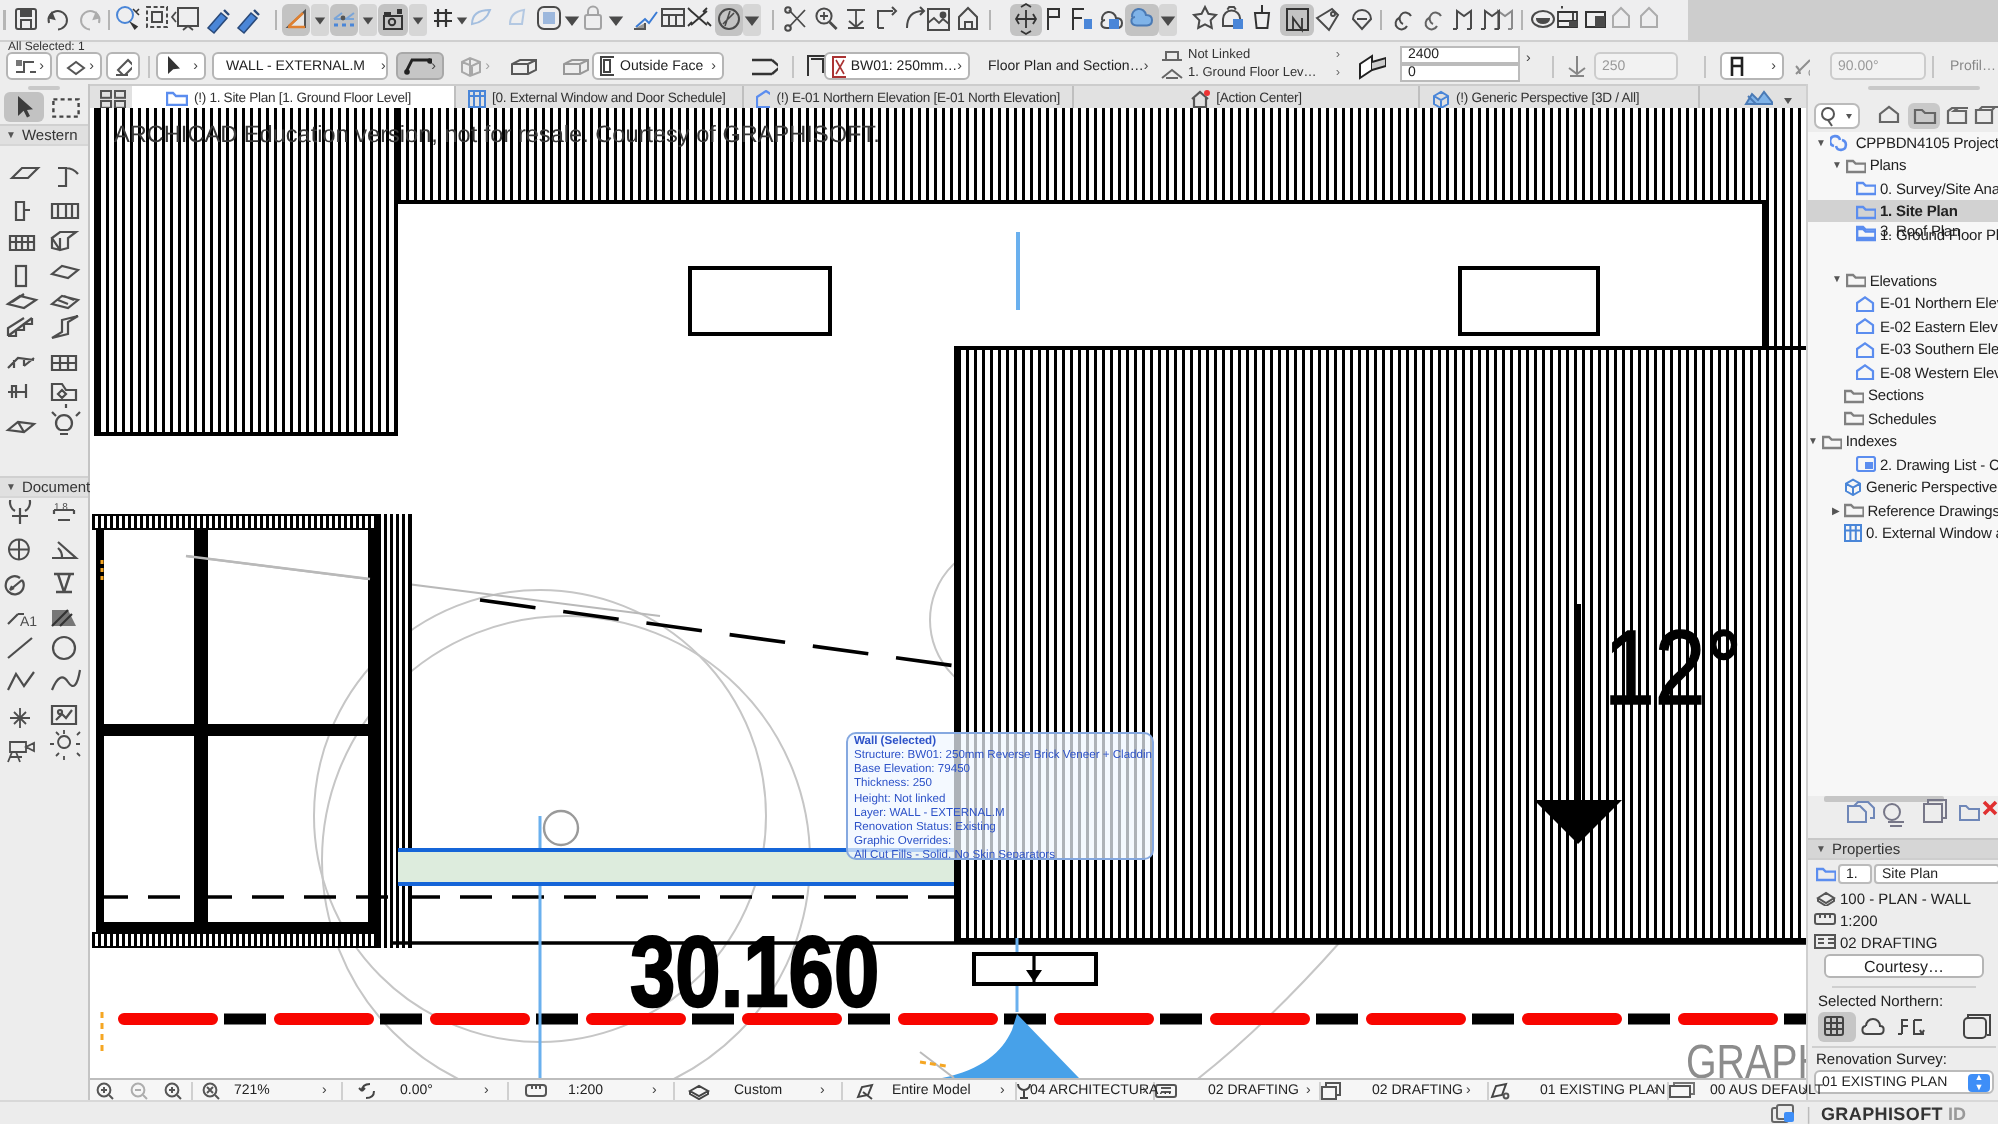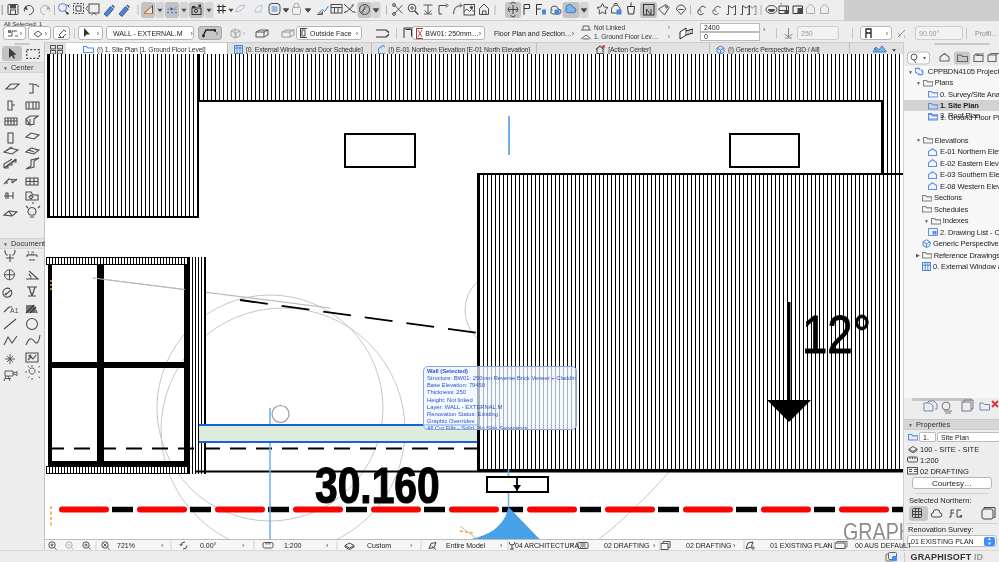--- a/index.html
+++ b/index.html
@@ -401,21 +401,21 @@
 </div>
 <div class="abs" id="toolbox">
   <div class="abs" style="left:14px;top:1px;width:16px;height:2px;background:#c9c9c9;border-radius:1px;"></div>
   <div class="abs" style="left:2px;top:4px;width:20px;height:15px;background:#c2c2c2;border-radius:3px;"></div>
   <svg class="ic" style="position:absolute;left:8px;top:6px" width="9" height="11">
       <path d="M1 0 L1 10 L3.8 7.4 L5.5 10.8 L7 10 L5.5 7 L8.5 6.6 Z" fill="#3c3c3c"></path>
     </svg>
   <svg class="ic" style="position:absolute;left:26px;top:7px" width="14" height="10">
       <rect x="0.7" y="0.7" width="12.6" height="8.6" fill="none" stroke="#444" stroke-width="1.2" stroke-dasharray="2 1.6"></rect>
     </svg>
-  <div class="hdr" style="top:20px;">Center</div>
+  <div class="hdr" style="top:20px;">Western</div>
   <div class="hdr" style="top:196px;">Document</div>
   <svg style="position:absolute;left:0;top:38px" width="45" height="200" viewBox="0 0 45 200">
     <g fill="none" stroke="#4d4d4d" stroke-width="1.1">
 
       <path d="M6 9 l5 -5 h8 l-5 5 z"></path>
         <path d="M27 4 h4 v9 h-4 m4 -9 a8 8 0 0 1 6 3" transform="translate(2,0)"></path>
 
       <path d="M8 21 h4 v9 h-4 z m4 4 h3"></path>
         <path d="M26 22 h13 v7 h-13 z m3 0 v7 m4 -7 v7 m3 -7 v7"></path>
 
@@ -486,20 +486,21 @@
   </svg>
 
   <div class="hatch" style="left:2px;top:0px;width:152px;height:164px;border:2px solid #000;border-top:none;"></div>
   <div class="hatch" style="left:154px;top:0px;width:704px;height:48px;border-bottom:2px solid #000;"></div>
   <div class="hatch" style="left:836px;top:46px;width:22px;height:73px;border-left:2px solid #000;"></div>
   <div class="hatch" style="left:432px;top:119px;width:426px;height:298px;border:2px solid #000;border-right:none;"></div>
 
   <div class="abs" style="left:299px;top:79px;width:72px;height:35px;background:#fff;border:2px solid #000;"></div>
   <div class="abs" style="left:684px;top:79px;width:71px;height:35px;background:#fff;border:2px solid #000;"></div>
 
+  <div class="abs" style="left:12px;top:6px;font-size:11.8px;color:#383838;white-space:nowrap;">ARCHICAD Education version, not for resale. Courtesy of GRAPHISOFT.</div>
 
   <div class="hatch2" style="left:1px;top:203px;width:142px;height:8px;border-top:1.2px solid #000;border-bottom:1.2px solid #000;"></div>
   <div class="hatch2" style="left:1px;top:412px;width:142px;height:8px;border-top:1.2px solid #000;border-bottom:1.2px solid #000;"></div>
   <div class="hatch2" style="left:143px;top:203px;width:18px;height:217px;border-left:1.5px solid #000;border-right:1.5px solid #000;"></div>
   <div class="abs" style="left:2.5px;top:211px;width:4px;height:201px;background:#000;"></div>
   <div class="abs" style="left:139px;top:211px;width:4px;height:201px;background:#000;"></div>
   <div class="abs" style="left:51.5px;top:211px;width:7px;height:201px;background:#000;"></div>
   <div class="abs" style="left:2.5px;top:308px;width:140.5px;height:5.5px;background:#000;"></div>
   <div class="abs" style="left:2.5px;top:406.5px;width:140.5px;height:5.5px;background:#000;"></div>
 
@@ -614,21 +615,21 @@
         </svg>&nbsp;E-03 Southern Elevation</div>
     <div class="trow" style="left:24px;top:114.5px;"><svg class="ic" width="10" height="8">
           <use href="#bhouse"></use>
         </svg>&nbsp;E-08 Western Elevation</div>
     <div class="trow" style="left:18px;top:126px;"><svg class="ic" width="10" height="8">
           <use href="#gfold"></use>
         </svg>&nbsp;Sections</div>
     <div class="trow" style="left:18px;top:137.5px;"><svg class="ic" width="10" height="8">
           <use href="#gfold"></use>
         </svg>&nbsp;Schedules</div>
-    <div class="trow" style="left:20px;top:149px;"><span style="font-size:5px;color:#555;">▼</span>&nbsp;<svg class="ic" width="10" height="8">
+    <div class="trow" style="left:0;top:149px;"><span style="font-size:5px;color:#555;">▼</span>&nbsp;<svg class="ic" width="10" height="8">
           <use href="#gfold"></use>
         </svg>&nbsp;Indexes</div>
     <div class="trow" style="left:24px;top:160.5px;"><svg class="ic" width="10" height="8">
           <rect x="0.5" y="0.5" width="9" height="7" rx="1" fill="none" stroke="#5b8def" stroke-width="1.1"></rect>
           <rect x="4.5" y="3" width="4" height="3.5" fill="#5b8def"></rect>
         </svg>&nbsp;2. Drawing List - CDC</div>
     <div class="trow" style="left:18px;top:172px;"><svg class="ic" width="9" height="9">
           <path d="M1 2.8 l3.5 -2 3.5 2 v3.7 l-3.5 2 -3.5 -2 z M1 2.8 l3.5 2 3.5 -2 M4.5 4.8 v3.7" fill="none" stroke="#4a86d8"></path>
         </svg>&nbsp;Generic Perspective</div>
     <div class="trow" style="left:12px;top:183.5px;"><span style="font-size:5px;color:#555;">▶</span>&nbsp;<svg class="ic" width="10" height="8">
@@ -660,21 +661,21 @@
         </g>
       <path d="M88 4 l6 6 m0 -6 l-6 6" stroke="#e03030" stroke-width="1.8"></path>
     </g>
   </svg>
   <div class="rhdr" style="top:377px;"><span style="font-size:5px;color:#555;margin-right:3px;">▼</span>Properties</div>
   <svg class="ic" style="position:absolute;left:4px;top:391px" width="10" height="8">
       <use href="#bfold"></use>
     </svg>
   <div class="rfield" style="left:15px;top:390px;width:17px;height:10px;">1.</div>
   <div class="rfield" style="left:33px;top:390px;width:63px;height:10px;">Site Plan</div>
-  <div class="rlbl" style="left:16px;top:403px;">100 - SITE - SITE</div>
+  <div class="rlbl" style="left:16px;top:403px;">100 - PLAN - WALL</div>
   <svg class="ic" style="position:absolute;left:4px;top:403px" width="10" height="8">
       <path d="M1 4 l4 -2.5 4 2.5 -4 2.5 z M1 4 v1.5 l4 2.5 4 -2.5 V4" fill="none" stroke="#555"></path>
     </svg>
   <div class="rlbl" style="left:16px;top:414px;">1:200</div>
   <svg class="ic" style="position:absolute;left:3px;top:414px" width="11" height="8">
       <rect x="0.5" y="1" width="10" height="5" rx="1" fill="none" stroke="#555"></rect>
       <path d="M3 1 v2 m2.5 -2 v2 m2.5 -2 v2" stroke="#555"></path>
     </svg>
   <div class="rlbl" style="left:16px;top:425px;">02 DRAFTING</div>
   <svg class="ic" style="position:absolute;left:3px;top:425px" width="11" height="8">

